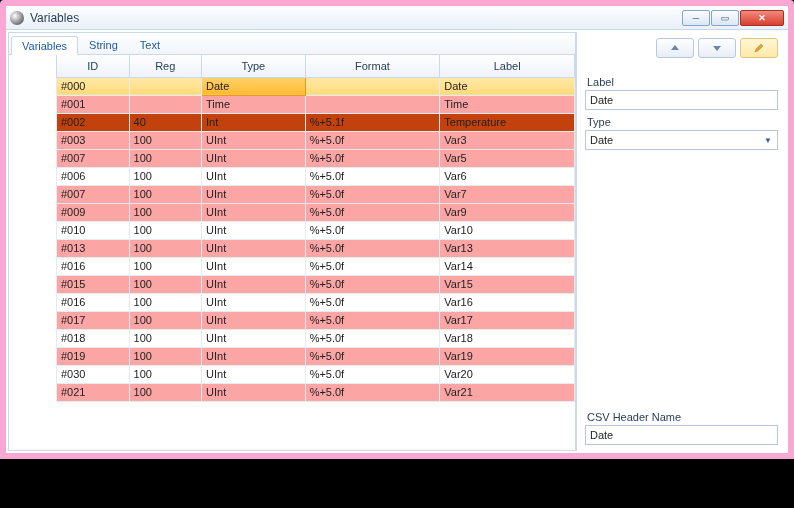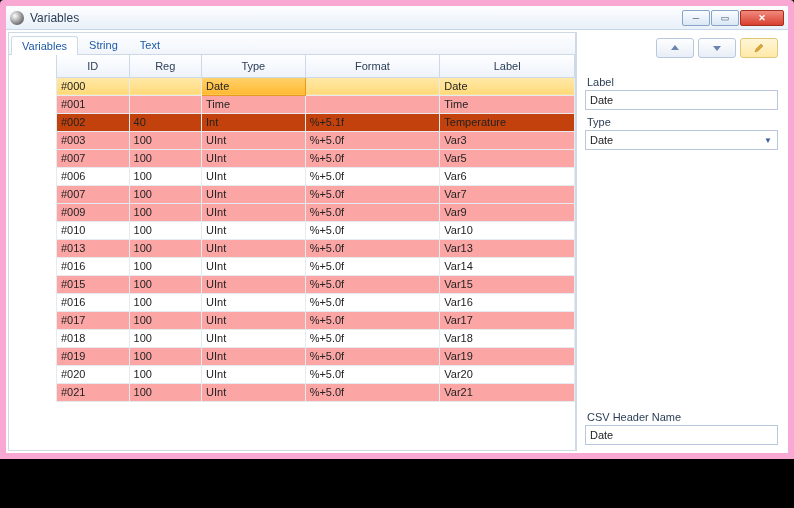--- a/index.html
+++ b/index.html
@@ -186,21 +186,21 @@
                   <td>Var18</td>
                 </tr>
                 <tr class="alt">
                   <td>#019</td>
                   <td>100</td>
                   <td>UInt</td>
                   <td>%+5.0f</td>
                   <td>Var19</td>
                 </tr>
                 <tr>
-                  <td>#020</td>
+                  <td>#030</td>
                   <td>100</td>
                   <td>UInt</td>
                   <td>%+5.0f</td>
                   <td>Var20</td>
                 </tr>
                 <tr class="alt">
                   <td>#021</td>
                   <td>100</td>
                   <td>UInt</td>
                   <td>%+5.0f</td>

